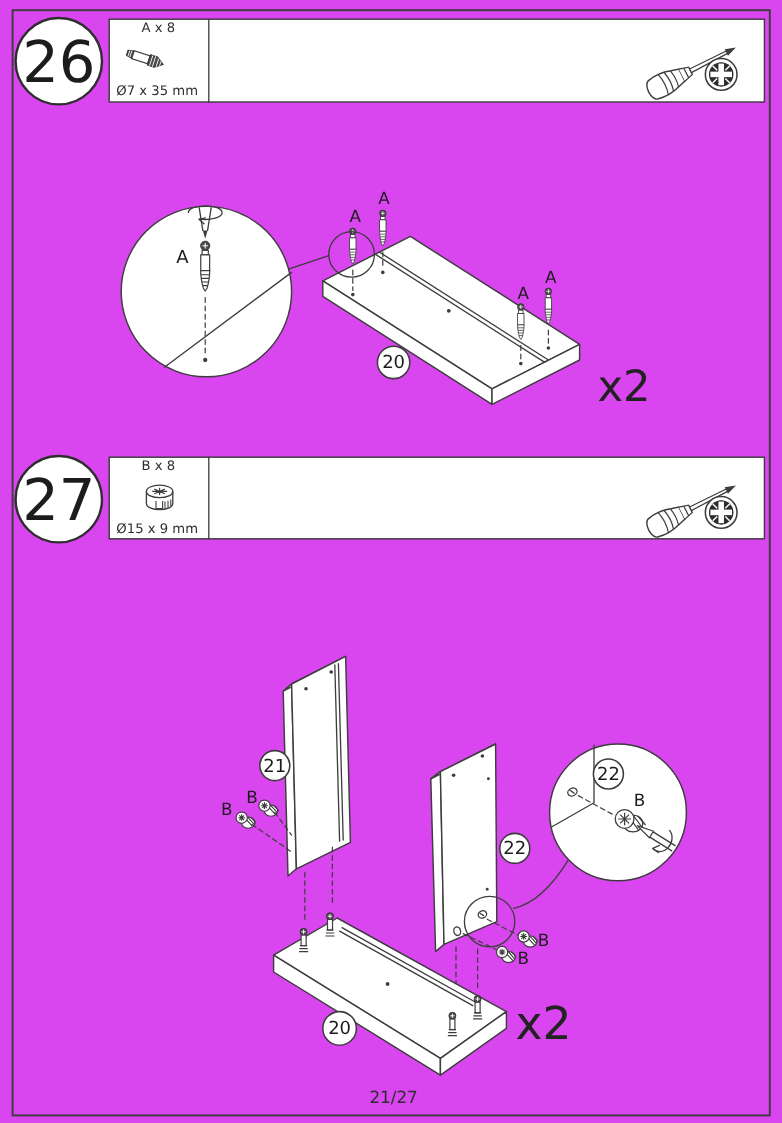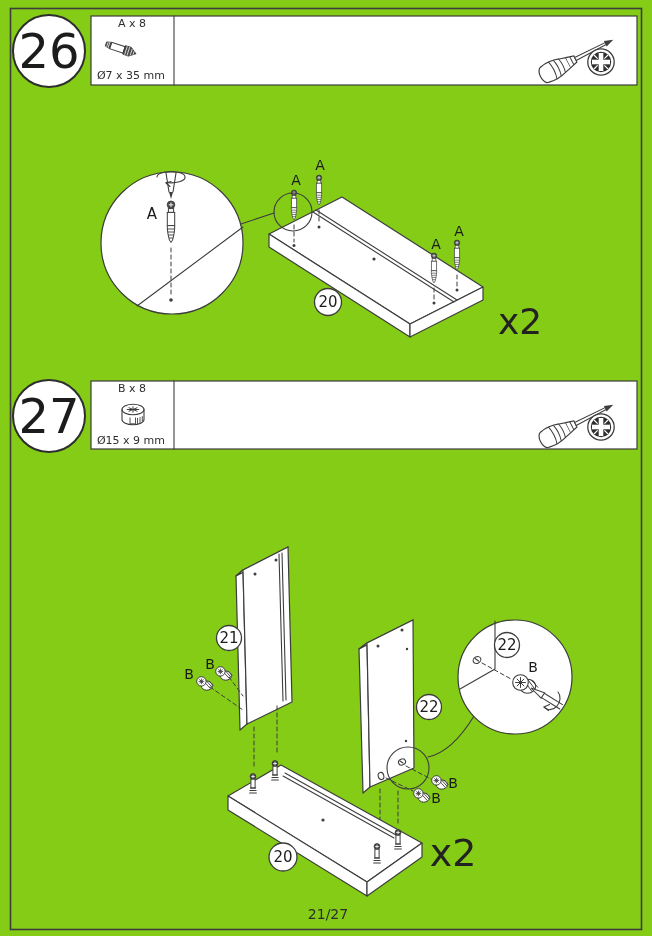--- a/index.html
+++ b/index.html
@@ -1,16 +1,16 @@
 <!DOCTYPE html>
 <html><head>
 <meta charset="utf-8">
 <style>
   html,body{margin:0;padding:0;background:#fff;}
-  .page{position:relative;width:652px;height:936px;background:#84cc16;overflow:hidden;
+  .page{position:relative;width:652px;height:936px;background:#d946ef;overflow:hidden;
         font-family:"DejaVu Sans",sans-serif;}
   svg{display:block;}
   text{fill:#1c1c1c;font-family:"DejaVu Sans",sans-serif;}
   .ln{stroke:#3d3d3d;stroke-width:1.1;fill:none;stroke-linecap:round;stroke-linejoin:round;}
   .lnw{stroke:#3d3d3d;stroke-width:1.2;fill:#fff;stroke-linejoin:round;}
   .dsh{stroke:#3d3d3d;stroke-width:1;fill:none;stroke-dasharray:4 3;stroke-linecap:round;}
   .dot{fill:#3d3d3d;stroke:none;}
   .badge{stroke:#3d3d3d;stroke-width:1.3;fill:#fff;}
   .lbl{font-size:14px;text-anchor:middle;}
   .num{font-size:15px;text-anchor:middle;}

